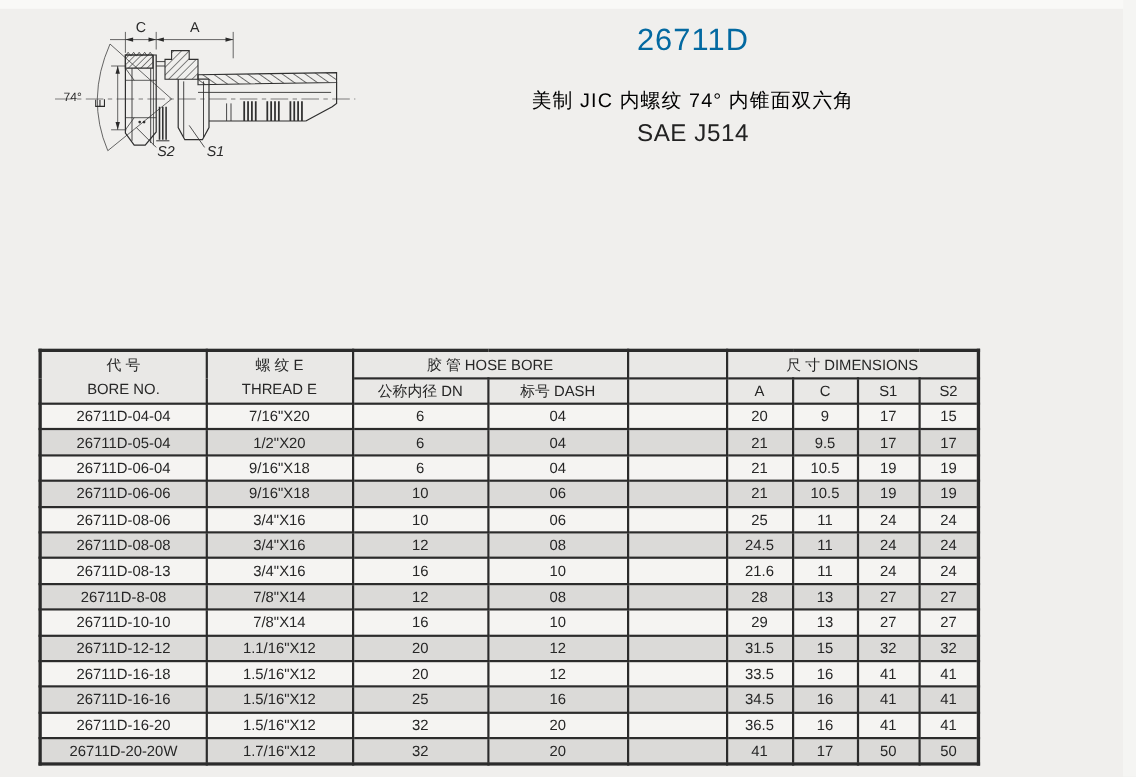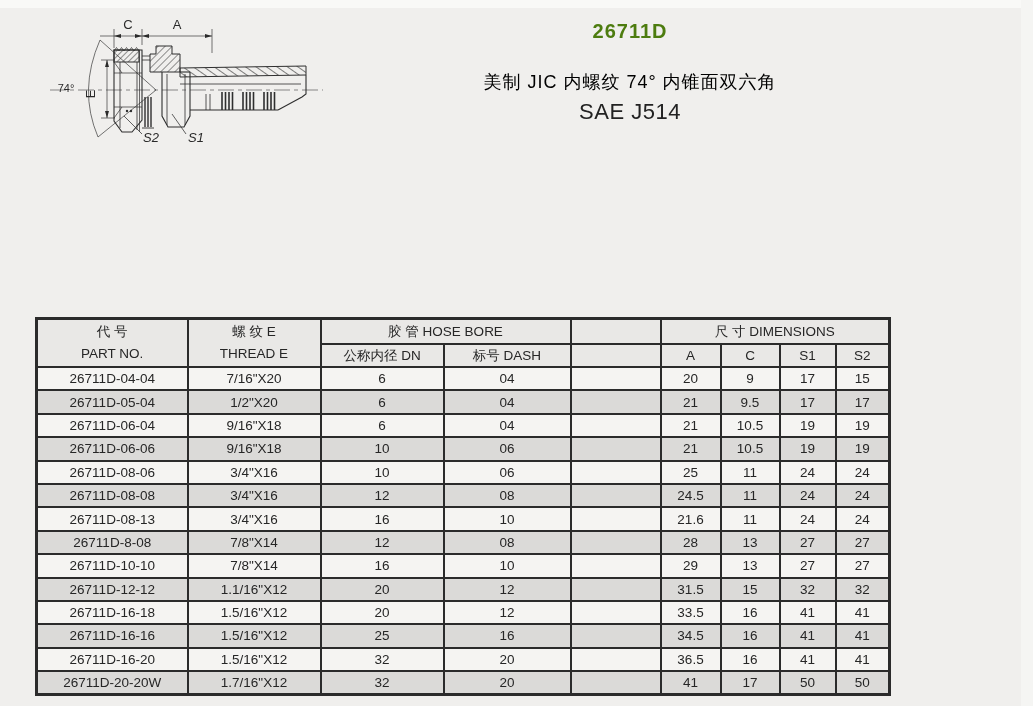--- a/index.html
+++ b/index.html
@@ -8,21 +8,21 @@
     background:#f0efed;
     font-family:"Liberation Sans", sans-serif;
     color:#1f1f1f;
     -webkit-font-smoothing:antialiased;
   }
   .edge-top{position:absolute;left:0;top:0;width:1033px;height:8px;background:#f9f9f7;}
   .edge-right{position:absolute;right:0;top:0;width:12px;height:706px;background:#f5f5f3;}
 
   
   .heading{position:absolute;left:280px;top:20px;width:700px;text-align:center;}
-  .heading h1{margin:0;font-size:20px;font-weight:bold;letter-spacing:1px;color:#4d7c0f;}
+  .heading h1{margin:0;font-size:28px;font-weight:normal;letter-spacing:1px;color:#0369a1;}
   .sub-cn{margin-top:27px;font-size:18px;letter-spacing:1px;color:#000000;}
   .sub-en{margin-top:4px;font-size:17.5px;letter-spacing:0.3px;color:#222;}
   .sub-std{margin-top:5px;font-size:22px;letter-spacing:0.5px;color:#222;}
 
   
   .drawing{position:absolute;left:38px;top:10px;width:300px;height:152px;}
   .drawing svg{width:100%;height:100%;}
   .dwg-label{font-family:"Liberation Sans",sans-serif;font-size:13px;fill:#2a2a2a;}
   .dwg-label-sm{font-family:"Liberation Sans",sans-serif;font-size:11px;fill:#2a2a2a;}
   .dwg-label-it{font-family:"Liberation Sans",sans-serif;font-size:13px;font-style:italic;fill:#2a2a2a;}
@@ -181,21 +181,21 @@
     <col style="width:90px">
       <col style="width:60px">
       <col style="width:59px">
       <col style="width:56px">
       <col style="width:54px">
   </colgroup>
   <thead>
     <tr class="hrow1">
       <th rowspan="2" class="merged">
         <div>代 号</div>
-        <div>PART NO.</div>
+        <div>BORE NO.</div>
       </th>
       <th rowspan="2" class="merged">
         <div>螺 纹 E</div>
         <div>THREAD E</div>
       </th>
       <th colspan="2">胶 管 HOSE BORE</th>
       <th></th>
       <th colspan="4">尺 寸 DIMENSIONS</th>
     </tr>
     <tr class="hrow2">

